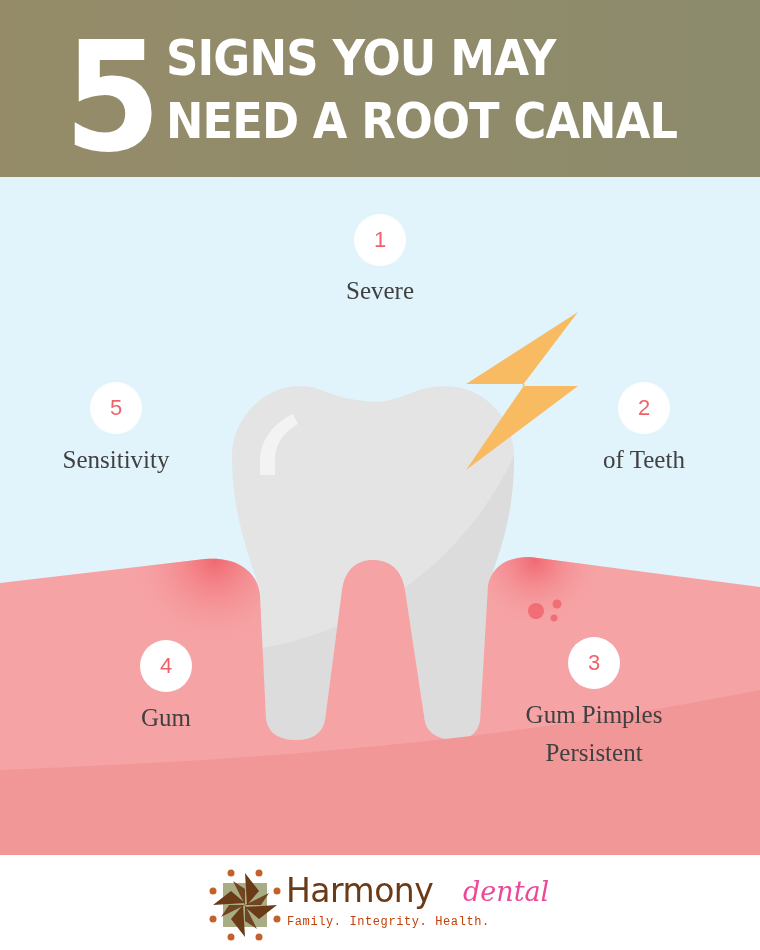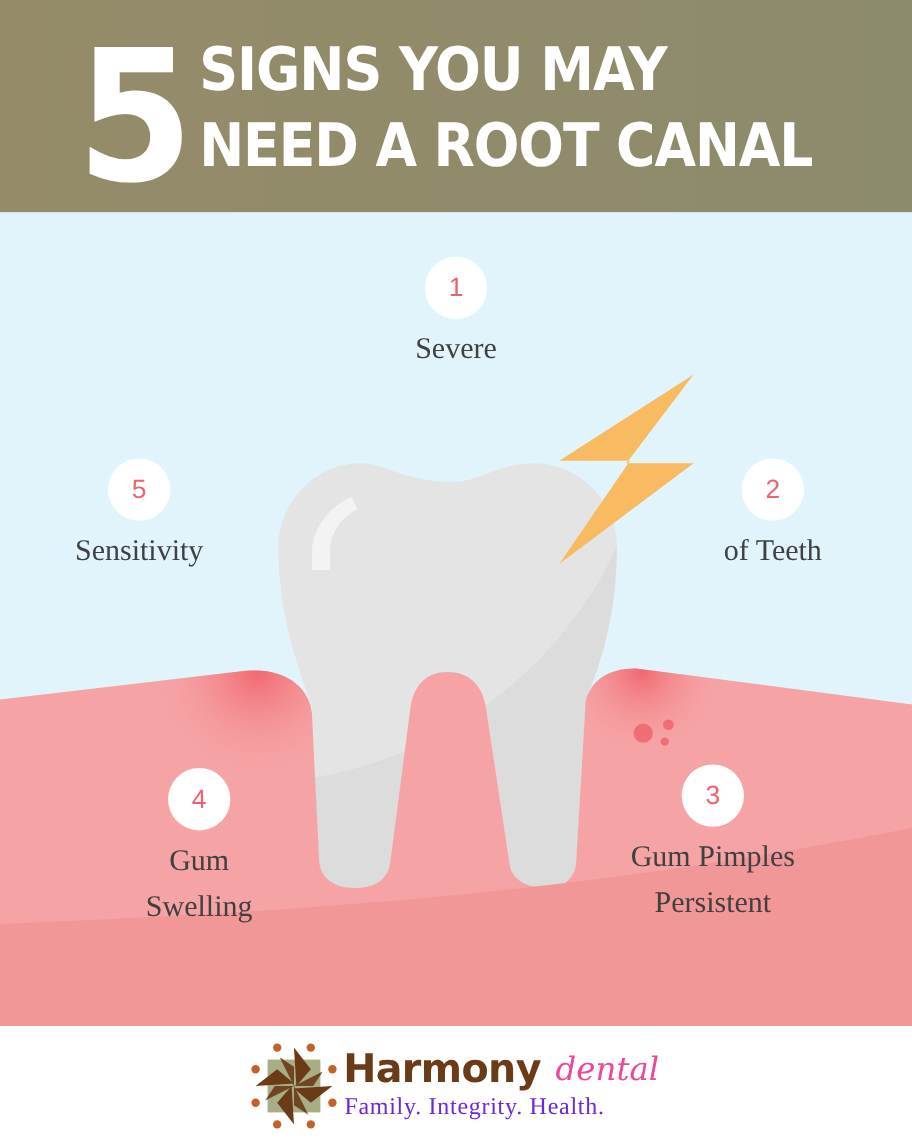--- a/index.html
+++ b/index.html
@@ -11,23 +11,23 @@
   .title-line.l2 { top: 96px; transform: scaleX(0.895); }
 
   .scene { position: absolute; left: 0; top: 177px; width: 760px; height: 678px; background: #e1f4fc; overflow: hidden; }
   .scene svg { position: absolute; left: 0; top: 0; }
 
   .badge { position: absolute; width: 52px; height: 52px; border-radius: 50%; background: #ffffff; color: #f0626b; font-family: "Liberation Sans", sans-serif; font-size: 22px; line-height: 52px; text-align: center; }
   .label { position: absolute; color: #404040; font-family: Liberation Serif, serif; font-size: 25px; line-height: 38px; text-align: center; white-space: nowrap; }
 
   .footer { position: absolute; left: 0; top: 855px; width: 760px; height: 95px; background: #ffffff; }
   .logo-mark { position: absolute; left: 207px; top: 867px; width: 76px; height: 76px; }
-  .brand-name { position: absolute; left: 286px; top: 871px; font-family: "DejaVu Sans", sans-serif; font-weight: bold; font-size: 33px; line-height: 40px; color: #6b3a17; letter-spacing: -0.5px; }
+  .brand-name { position: absolute; left: 286px; top: 871px; font-family: "DejaVu Sans", sans-serif; font-weight: normal; font-size: 33px; line-height: 40px; color: #6b3a17; letter-spacing: -0.5px; }
   .brand-suffix { position: absolute; left: 463px; top: 875px; font-family: "DejaVu Serif", serif; font-style: italic; font-size: 27px; line-height: 34px; color: #ec4899; }
-  .tagline { position: absolute; left: 287px; top: 911px; font-family: Liberation Serif, serif; font-size: 20px; line-height: 22px; color: #6d28d9; letter-spacing: 0.6px; }
+  .tagline { position: absolute; left: 287px; top: 911px; font-family: Liberation Mono, monospace; font-size: 12px; line-height: 22px; color: #c2410c; letter-spacing: 0.6px; }
 </style>
 </head>
 <body>
 
 <div class="header">
   <div class="big-five">5</div>
   <div class="title-line l1">SIGNS YOU MAY</div>
   <div class="title-line l2">NEED A ROOT CANAL</div>
 </div>
 
@@ -79,21 +79,20 @@
 
 <div class="badge" style="left:568px; top:637px;">3</div>
 <div class="label" style="left:494px; top:696px; width:200px;">
   <div>Gum Pimples</div>
   <div>Persistent</div>
 </div>
 
 <div class="badge" style="left:140px; top:640px;">4</div>
 <div class="label" style="left:66px; top:699px; width:200px;">
   <div>Gum</div>
-  <div>Swelling</div>
 </div>
 
 <div class="badge" style="left:90px; top:382px;">5</div>
 <div class="label" style="left:16px; top:441px; width:200px;">
   <div>Sensitivity</div>
 </div>
 
 <div class="footer"></div>
 <svg class="logo-mark" viewBox="0 0 76 76">
   <rect x="16" y="16" width="44" height="44" fill="#a8ad86"></rect>

